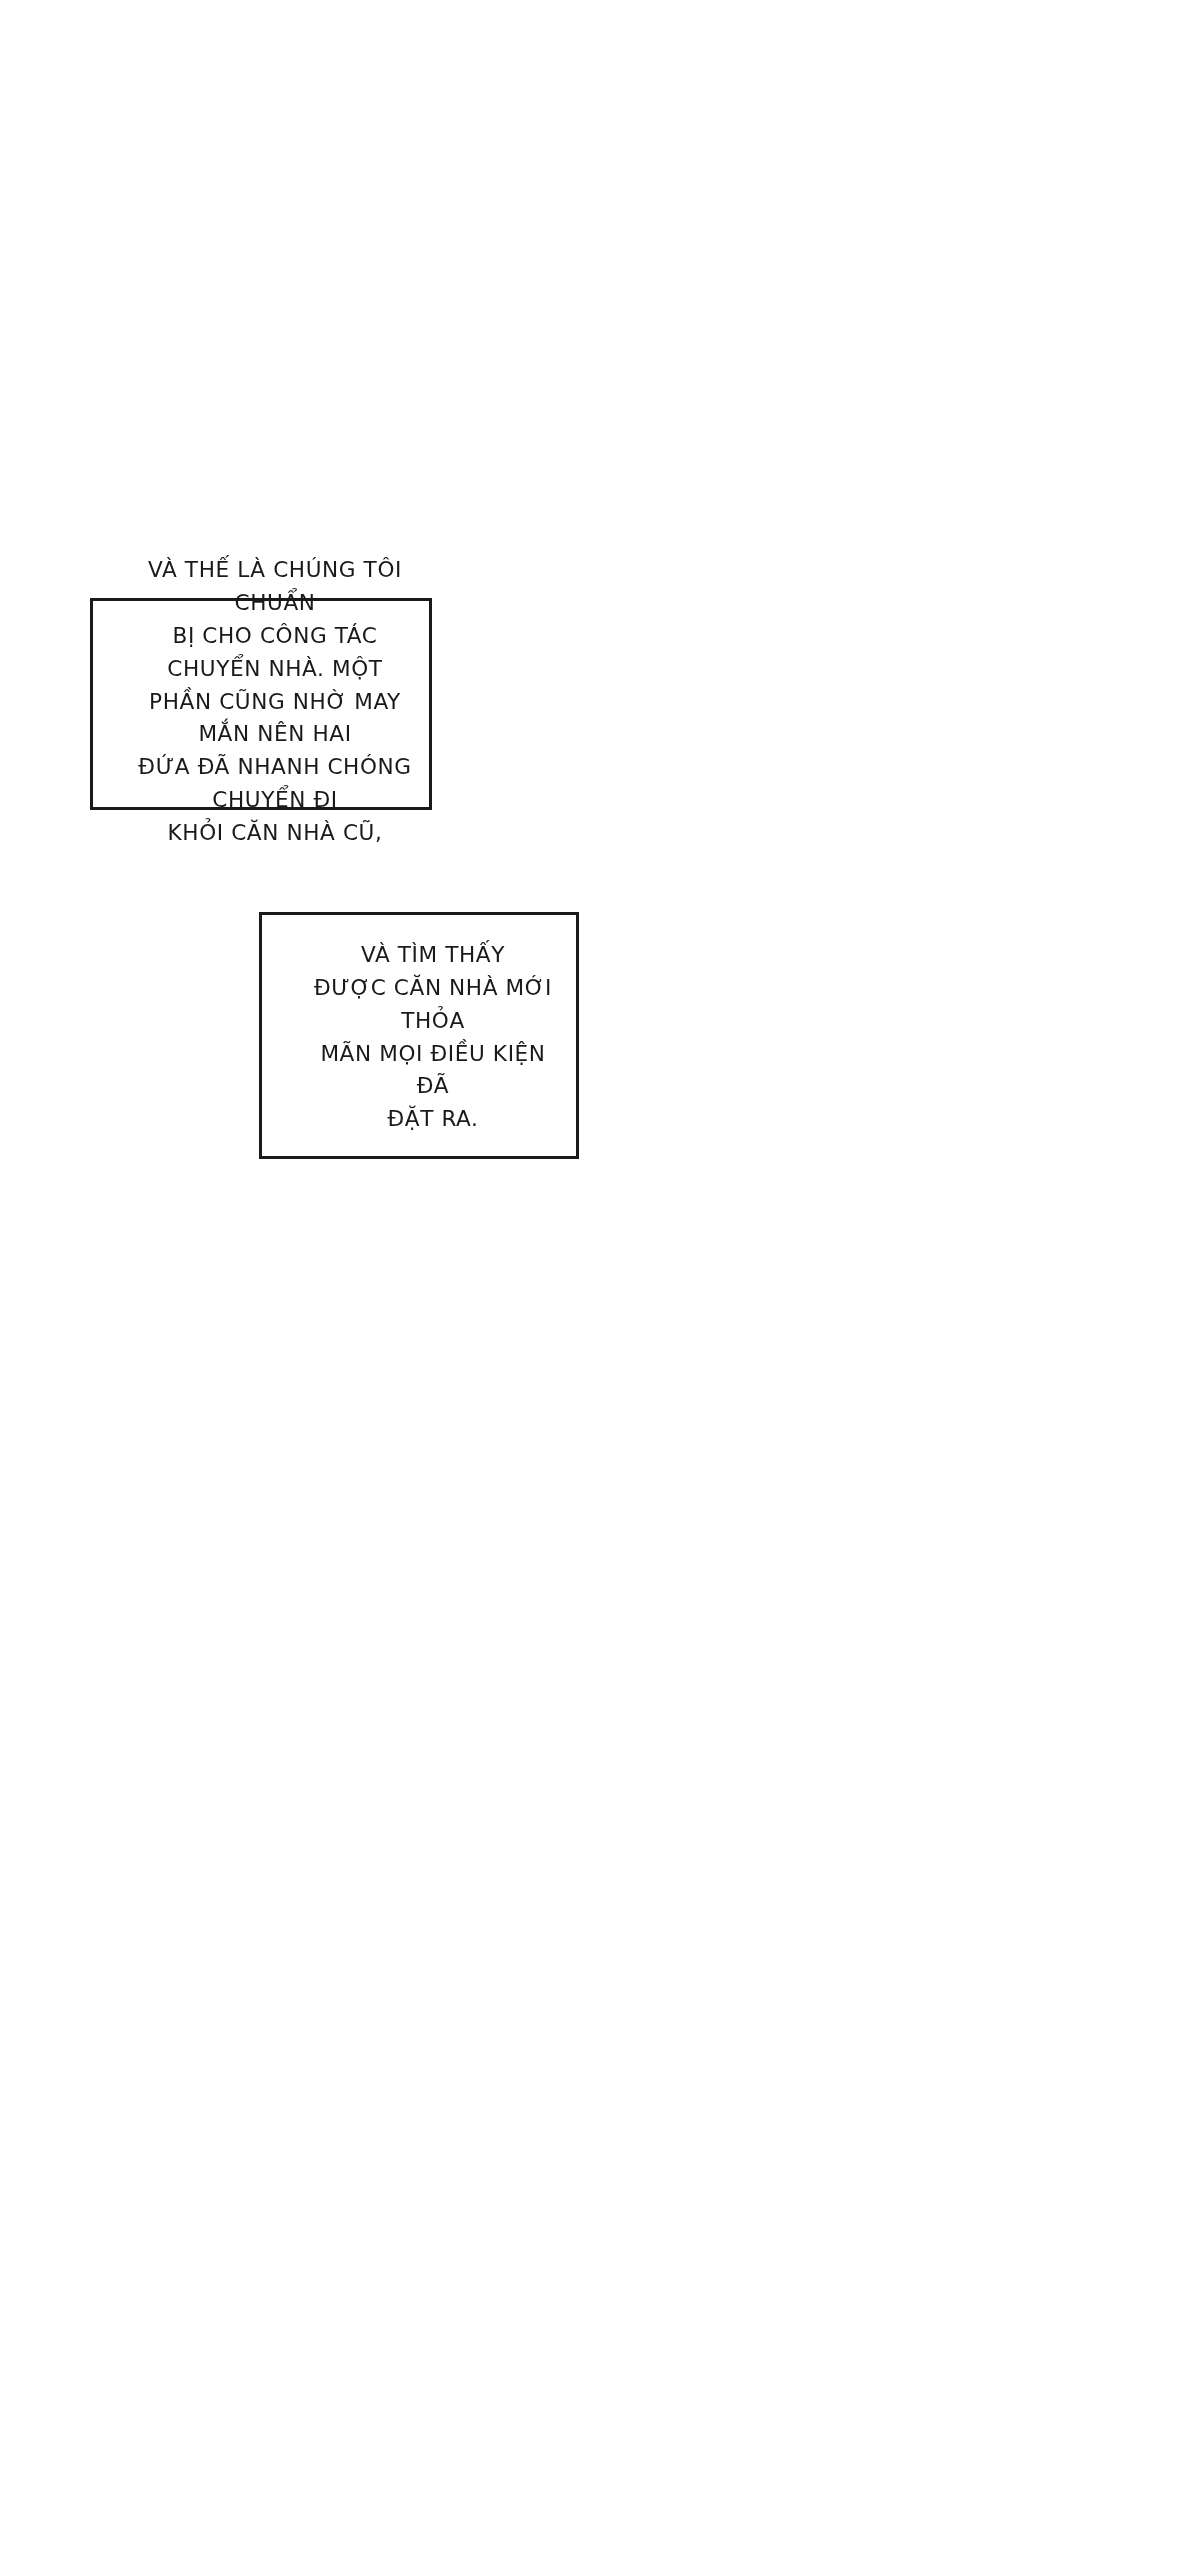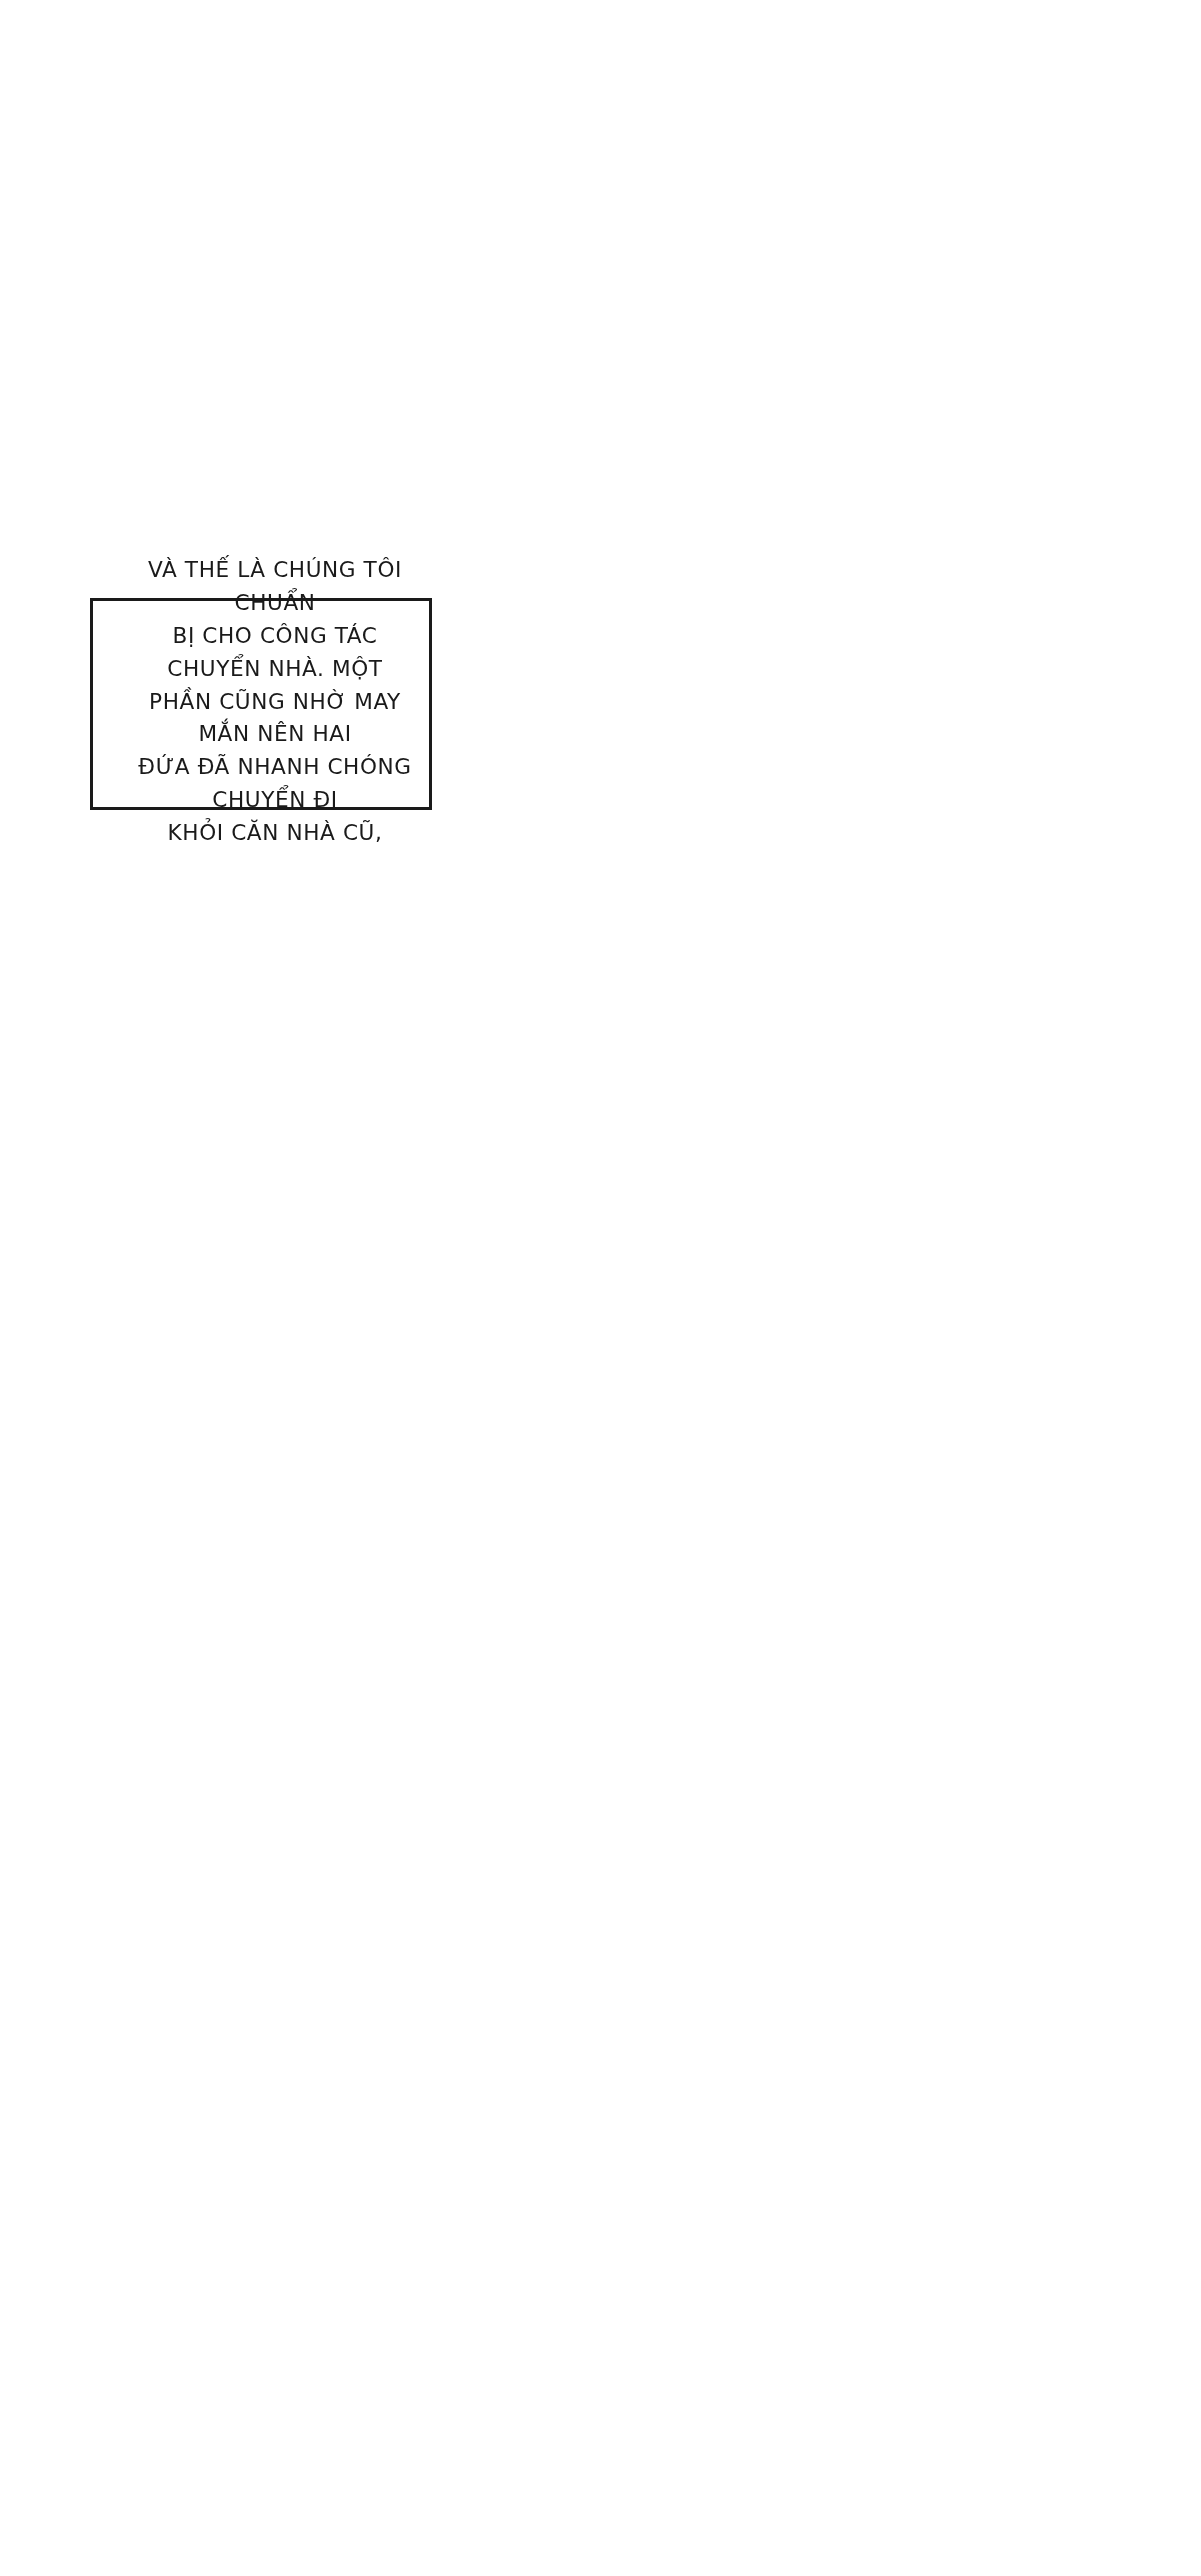--- a/index.html
+++ b/index.html
@@ -68,15 +68,21 @@
 <div class="page">
 
   <div class="panel" id="panel-1">
     <div class="panel-text">VÀ THẾ LÀ CHÚNG TÔI CHUẨN
 BỊ CHO CÔNG TÁC CHUYỂN NHÀ. MỘT
 PHẦN CŨNG NHỜ MAY MẮN NÊN HAI
 ĐỨA ĐÃ NHANH CHÓNG CHUYỂN ĐI
 KHỎI CĂN NHÀ CŨ,</div>
   </div>
 
+  <div class="panel" id="panel-2">
+    <div class="panel-text">VÀ TÌM THẤY
+ĐƯỢC CĂN NHÀ MỚI THỎA
+MÃN MỌI ĐIỀU KIỆN ĐÃ
+ĐẶT RA.</div>
+  </div>
 
 </div>
 
 
 </body></html>

